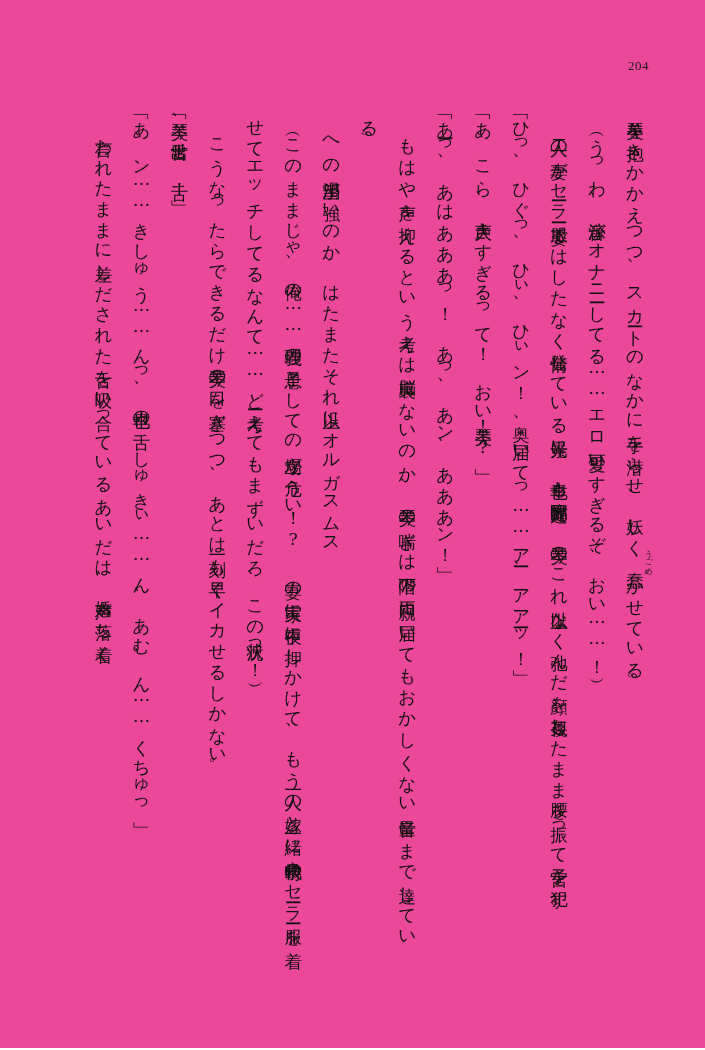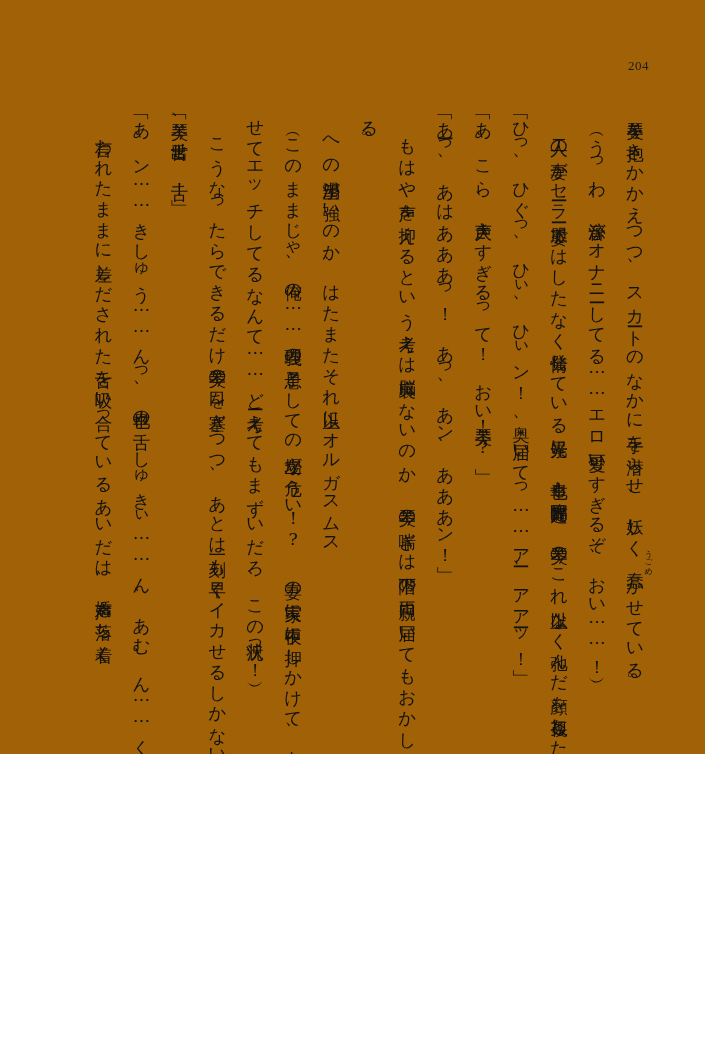--- a/index.html
+++ b/index.html
@@ -6,22 +6,22 @@
     margin: 0;
     padding: 0;
     background: #ffffff;
   }
   body {
     font-family: "Liberation Serif", "DejaVu Serif", serif;
   }
   .page {
     position: relative;
     width: 705px;
-    height: 754px;
-    background: #a16207;
+    height: 1048px;
+    background: #ec4899;
     overflow: hidden;
     box-sizing: border-box;
   }
   .page-number {
     position: absolute;
     top: 58px;
     right: 56px;
     font-size: 13px;
     color: #1a1a1a;
     letter-spacing: 0.5px;

